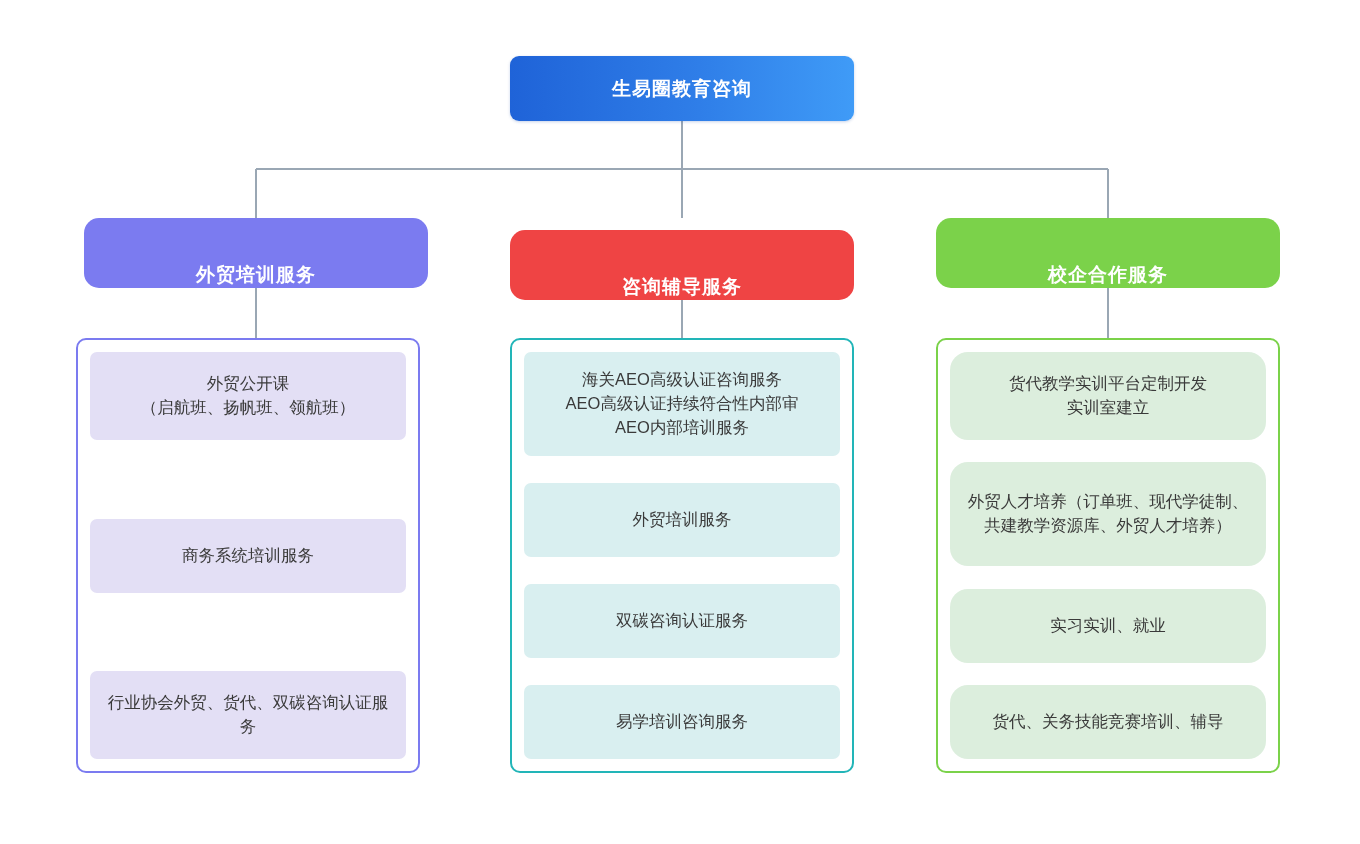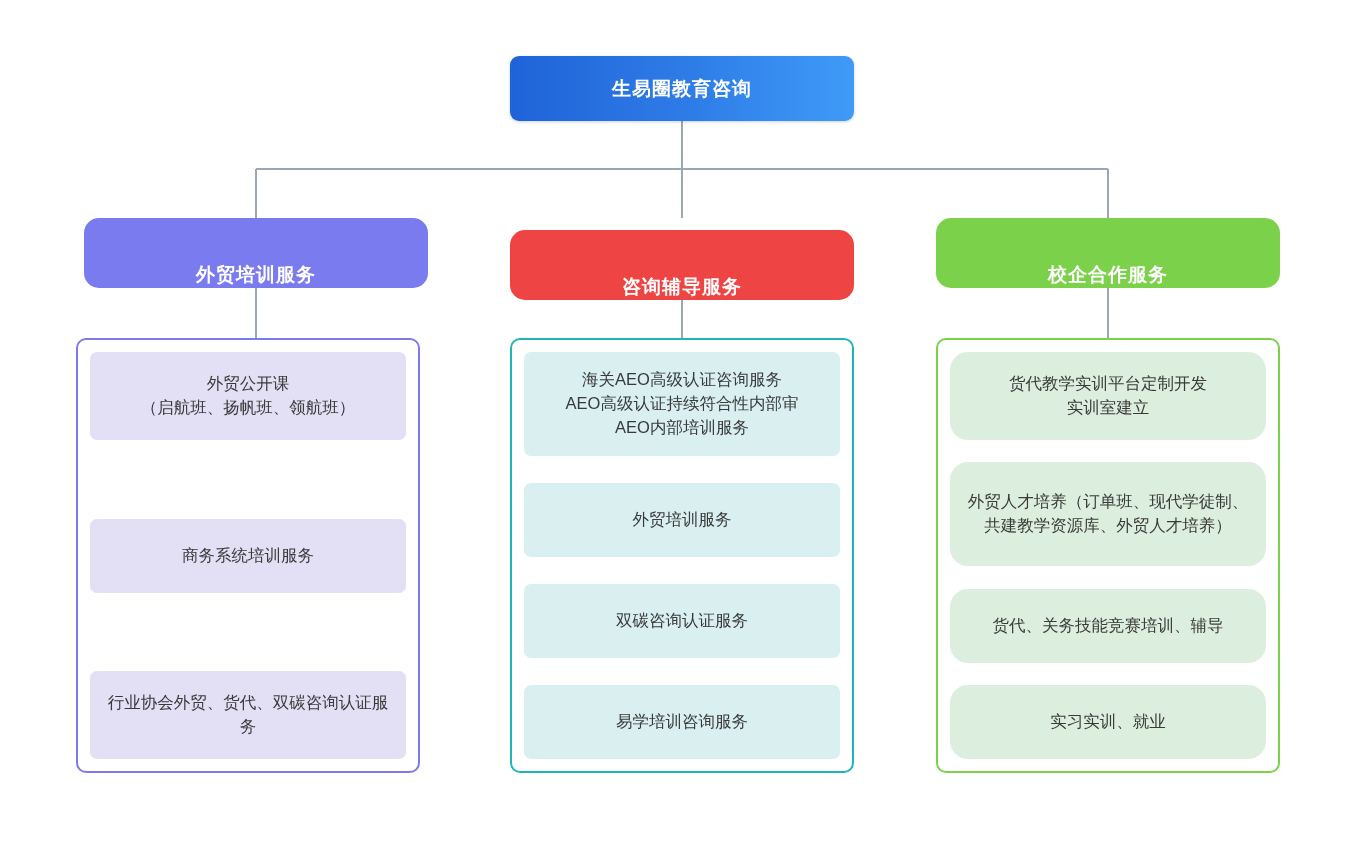--- a/index.html
+++ b/index.html
@@ -164,17 +164,17 @@
 AEO内部培训服务</div>
     <div class="panel-item h-lines-1">外贸培训服务</div>
     <div class="panel-item h-lines-1">双碳咨询认证服务</div>
     <div class="panel-item h-lines-1">易学培训咨询服务</div>
   </div>
 
   <div class="branch-panel col-2">
     <div class="panel-item h-lines-2">货代教学实训平台定制开发
 实训室建立</div>
     <div class="panel-item h-lines-3">外贸人才培养（订单班、现代学徒制、共建教学资源库、外贸人才培养）</div>
+    <div class="panel-item h-lines-1">实习实训、就业</div>
     <div class="panel-item h-lines-1">货代、关务技能竞赛培训、辅导</div>
-    <div class="panel-item h-lines-1">实习实训、就业</div>
   </div>
 
 </div>
 
 </body></html>

